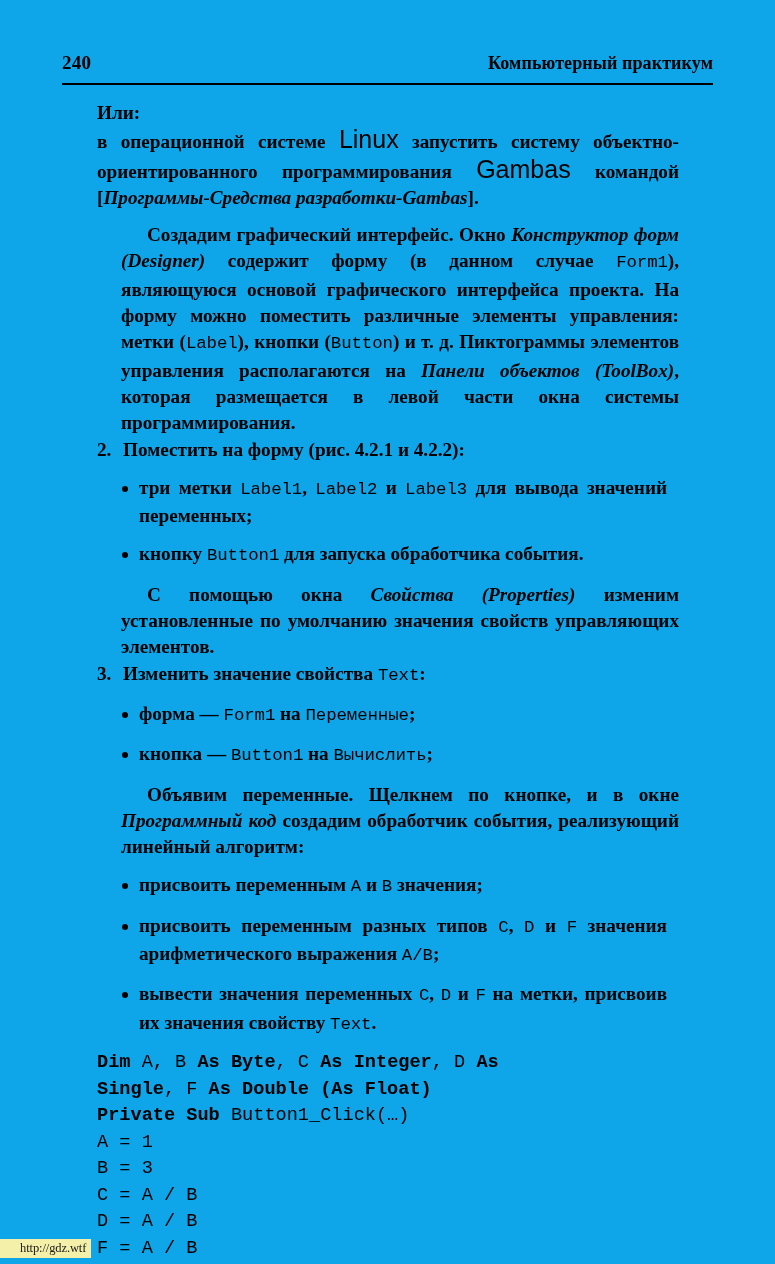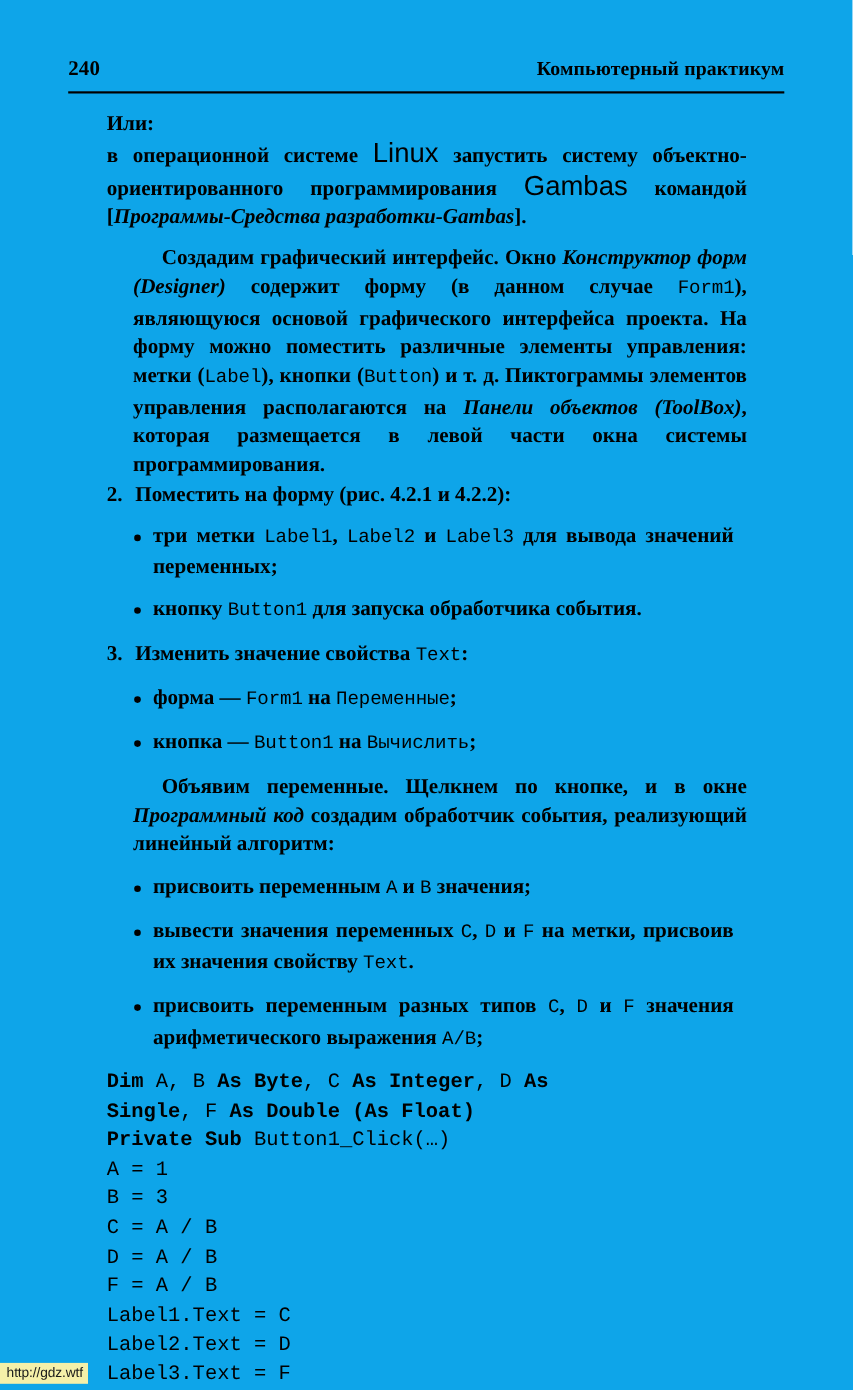--- a/index.html
+++ b/index.html
@@ -135,25 +135,25 @@
   }
   .code-block .kw { font-weight: bold; margin-top: 12px; }
 
   
   .watermark {
     position: absolute;
     left: 0px;
     top: 1239px;
     background: #f5f0a9;
     color: #1a1a1a;
-    font-family: Liberation Sans, sans-serif;
+    font-family: Liberation Serif, serif;
     font-size: 12.5px;
     font-weight: normal;
     line-height: 19px;
-    padding: 0 5px 0 6px;
+    padding: 0 5px 0 20px;
     letter-spacing: -0.1px;
     white-space: nowrap;
   }
 </style>
 </head>
 <body>
 
 <div class="page">
 
   <div class="header">
@@ -170,34 +170,35 @@
 
     <p class="para indent spaced-before"><span>Создадим графический интерфейс. Окно </span><span class="it">Конструктор форм (Designer)</span><span> содержит форму (в данном случае </span><span class="mono">Form1</span><span>), являющуюся основой графического интерфейса проекта. На форму можно поместить различные элементы управления: метки (</span><span class="mono">Label</span><span>), кнопки (</span><span class="mono">Button</span><span>) и т. д. Пиктограммы элементов управления располагаются на </span><span class="it">Панели объектов (ToolBox)</span><span>, которая размещается в левой части окна системы программирования.</span></p>
 
     <p class="num-item"><span class="marker">2.</span><span>Поместить на форму (рис. 4.2.1 и 4.2.2):</span></p>
 
     <ul class="bullets">
       <li><span>три метки </span><span class="mono">Label1</span><span>, </span><span class="mono">Label2</span><span> и </span><span class="mono">Label3</span><span> для вывода значений переменных;</span></li>
       <li><span>кнопку </span><span class="mono">Button1</span><span>  для запуска обработчика события.</span></li>
     </ul>
 
+    <p class="para indent spaced-before"><span>С помощью окна </span><span class="it">Свойства (Properties)</span><span> изменим установленные по умолчанию значения свойств управляющих элементов.</span></p>
 
     <p class="num-item"><span class="marker">3.</span><span>Изменить значение свойства </span><span class="mono">Text</span><span>:</span></p>
 
     <ul class="bullets">
       <li><span>форма — </span><span class="mono">Form1</span><span> на </span><span class="mono">Переменные</span><span>;</span></li>
       <li><span>кнопка — </span><span class="mono">Button1</span><span> на </span><span class="mono">Вычислить</span><span>;</span></li>
     </ul>
 
     <p class="para indent spaced-before"><span>Объявим переменные. Щелкнем по кнопке, и в окне </span><span class="it">Программный код</span><span> создадим обработчик события, реализующий линейный алгоритм:</span></p>
 
     <ul class="bullets">
       <li><span>присвоить переменным </span><span class="mono">A</span><span> и </span><span class="mono">B</span><span> значения;</span></li>
+      <li><span>присвоить переменным разных типов </span><span class="mono">C</span><span>, </span><span class="mono">D</span><span> и </span><span class="mono">F</span><span> значения арифметического выражения </span><span class="mono">A/B</span><span>;</span></li>
       <li><span>вывести значения переменных </span><span class="mono">C</span><span>, </span><span class="mono">D</span><span> и </span><span class="mono">F</span><span> на метки, присвоив их значения свойству </span><span class="mono">Text</span><span>.</span></li>
-      <li><span>присвоить переменным разных типов </span><span class="mono">C</span><span>, </span><span class="mono">D</span><span> и </span><span class="mono">F</span><span> значения арифметического выражения </span><span class="mono">A/B</span><span>;</span></li>
     </ul>
 
     <pre class="code-block" id="code-listing"><span class="kw">Dim </span><span>A, B </span><span class="kw">As Byte</span><span>, C </span><span class="kw">As Integer</span><span>, D </span><span class="kw">As</span>
 <span class="kw">Single</span><span>, F </span><span class="kw">As Double (As Float)</span>
 <span class="kw">Private Sub </span><span>Button1_Click(…)</span>
 <span>A = 1</span>
 <span>B = 3</span>
 <span>C = A / B</span>
 <span>D = A / B</span>
 <span>F = A / B</span>

